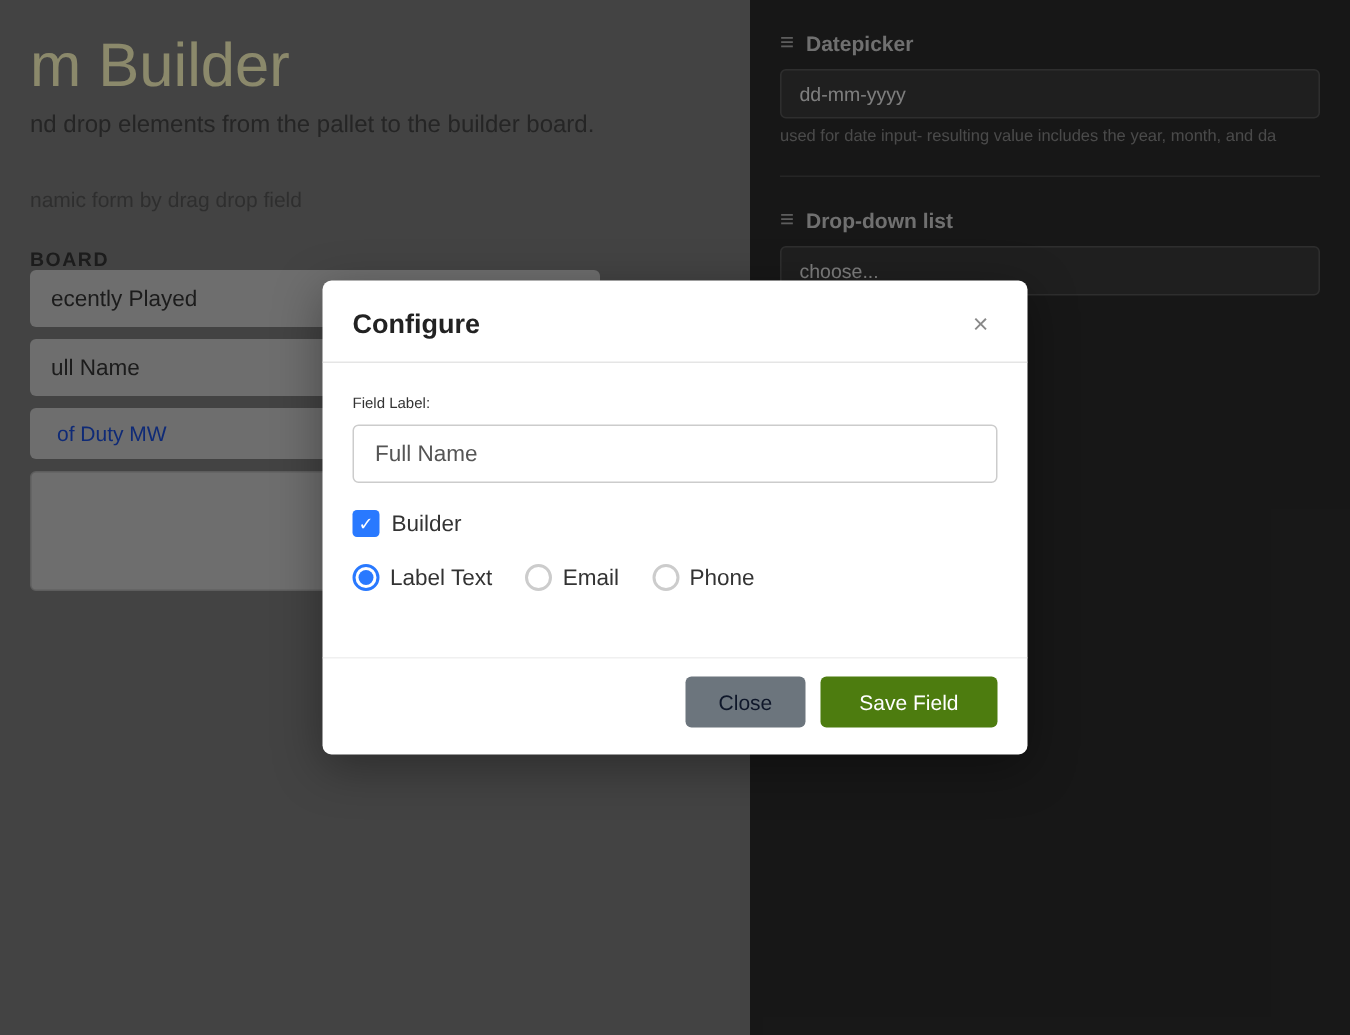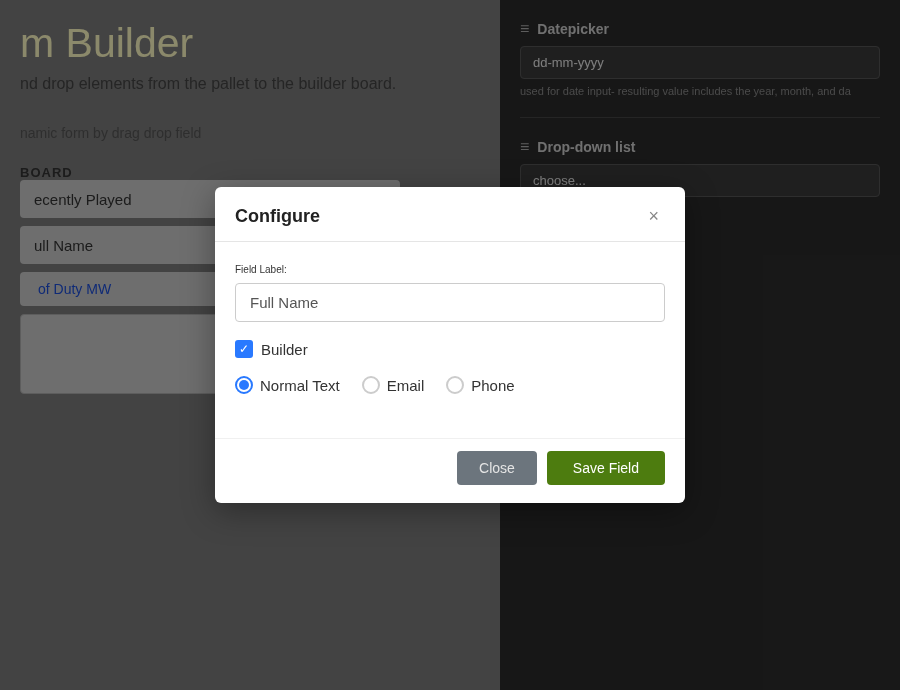--- a/index.html
+++ b/index.html
@@ -283,21 +283,21 @@
     .modal-footer {
       display: flex;
       justify-content: flex-end;
       gap: 10px;
       padding: 12px 20px 18px 20px;
       border-top: 1px solid #f0f0f0;
     }
 
     .btn-close {
       background: #6c757d;
-      color: #e5e5e5;
+      color: #0f172a;
       border: none;
       border-radius: 4px;
       padding: 9px 22px;
       font-size: 14px;
       cursor: pointer;
       font-weight: 500;
     }
 
     .btn-save {
       background: #4d7c0f;
@@ -380,21 +380,21 @@
       <div class="checkbox-row">
         <div class="checkbox-custom">
           <span class="checkmark">✓</span>
         </div>
         <span class="checkbox-label">Builder</span>
       </div>
 
       <div class="radio-row">
         <div class="radio-option">
           <div class="radio-circle selected"></div>
-          <span class="radio-label">Normal Text</span>
+          <span class="radio-label">Label Text</span>
         </div>
         <div class="radio-option">
           <div class="radio-circle"></div>
           <span class="radio-label">Email</span>
         </div>
         <div class="radio-option">
           <div class="radio-circle"></div>
           <span class="radio-label">Phone</span>
         </div>
       </div>

